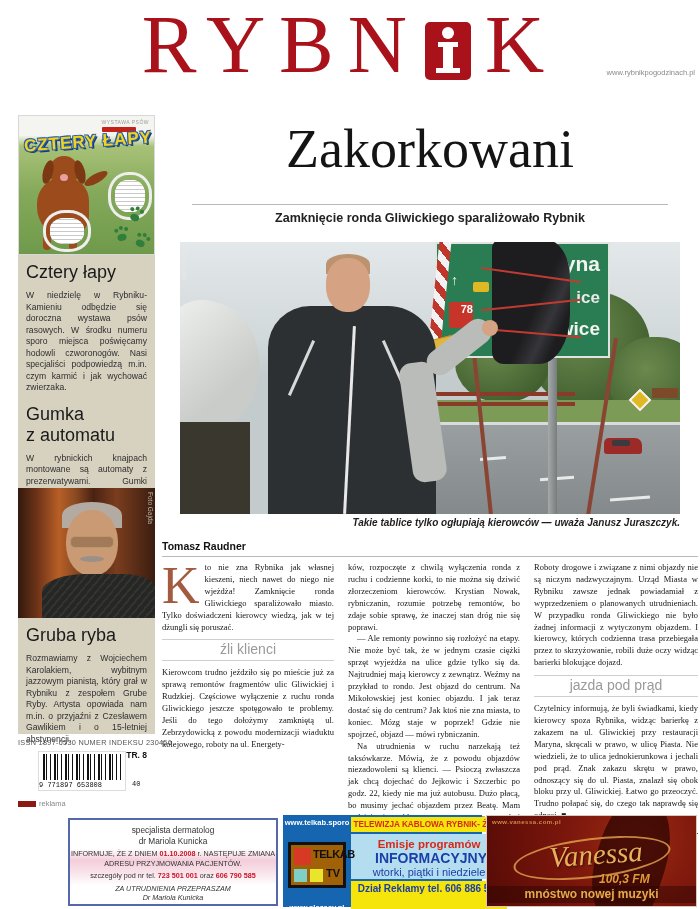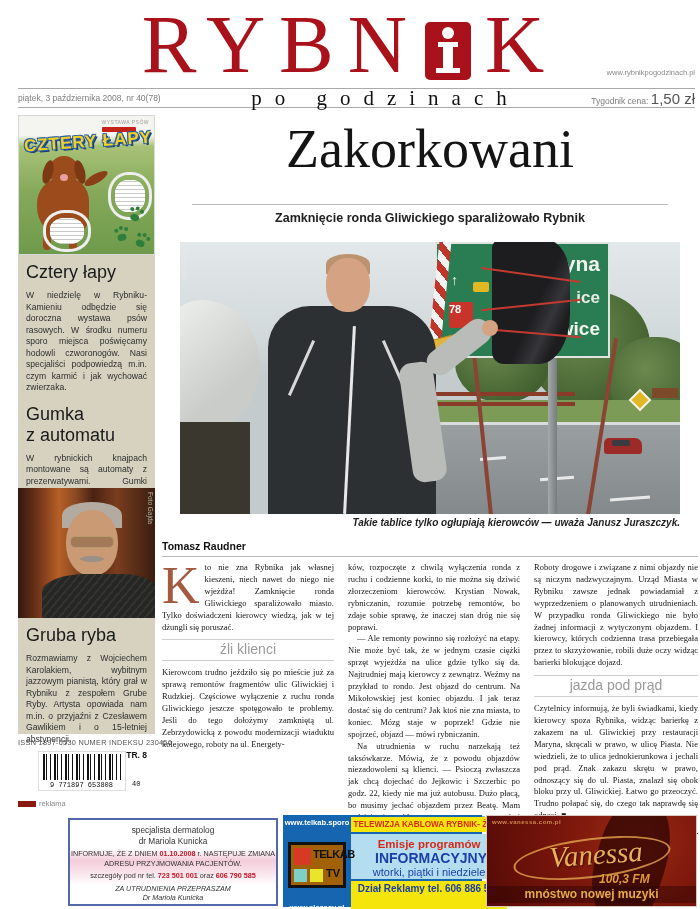--- a/index.html
+++ b/index.html
@@ -71,21 +71,21 @@
   #sb-moustache { position:absolute; top:68px; left:62px; width:24px; height:6px; border-radius:50%; background:#9a9088; }
   #sb-sweater { position:absolute; bottom:0; left:24px; width:113px; height:44px; border-radius:40% 30% 0 0; background:#262624;
     background-image:repeating-linear-gradient(130deg,#262624 0 4px,#33332f 4px 6px); }
   .vcredit { font-size:6.5px; color:#b9b2a6; writing-mode:vertical-rl; }
   #sb-credit { position:absolute; top:4px; right:1px; }
 
   #issn { top:738px; left:18px; font-size:7.3px; color:#555; letter-spacing:.3px; }
   #barcode { top:751px; left:38px; width:88px; height:40px; background:#fff; border:1px solid #ddd; }
   #bars { position:absolute; top:2px; left:4px; right:4px; height:26px;
     background:repeating-linear-gradient(90deg,#111 0 2px,#fff 2px 3px,#111 3px 4px,#fff 4px 7px,#111 7px 8px,#fff 8px 11px); }
-  #bar-digits { position:absolute; bottom:1px; left:0; right:12px; text-align:right; font-family:"Liberation Mono", monospace; font-size:7px; color:#111; }
+  #bar-digits { position:absolute; bottom:1px; left:0; right:0; text-align:left; font-family:"Liberation Mono", monospace; font-size:7px; color:#111; }
   #bar-suffix { top:780px; left:132px; font-family:"Liberation Mono", monospace; font-size:7px; color:#111; }
   #reklama { top:799px; left:18px; display:flex; align-items:center; gap:3px; }
   #reklama .swatch { width:18px; height:6px; background:#8a1a12; }
   #reklama .lbl { font-size:7.5px; color:#8a8a8a; }
 
   
   #headline { top:120px; left:162px; width:536px; text-align:center; font-family:"Liberation Serif", serif; font-size:54px; line-height:58px; color:#141414; }
   #head-rule { top:204px; left:192px; width:476px; }
   #subhead { top:211px; left:162px; width:536px; text-align:center; font-size:12.5px; font-weight:bold; color:#222; }
 
@@ -119,21 +119,21 @@
   #gsign .l2 { position:absolute; top:44px; right:8px; font-size:17px; font-weight:bold; color:#e8ebe8; }
   #gsign .l3 { position:absolute; top:74px; right:8px; font-size:19px; font-weight:bold; color:#f2f4f0; }
   #foil { position:absolute; top:-4px; left:55px; width:78px; height:124px; background:#1d1d1f; border-radius:8px 30% 40% 12px;
     background-image:linear-gradient(115deg,#1d1d1f 55%,#35353a 70%,#1d1d1f 82%); }
   .cord { position:absolute; height:1.5px; background:#c23a30; width:100px; left:44px; }
   #cord1 { top:30px; transform:rotate(8deg); }
   #cord2 { top:60px; transform:rotate(-6deg); }
   #cord3 { top:88px; transform:rotate(5deg); }
   #stripe-tape { position:absolute; top:-6px; left:-4px; width:12px; height:130px; transform:rotate(6deg);
     background:repeating-linear-gradient(45deg,#c0362a 0 7px,#f2f2f2 7px 14px); }
-  #rn78 { position:absolute; top:58px; left:12px; width:24px; height:26px; background:#c6342a; color:#fff; font-size:11px; font-weight:bold; text-align:left; line-height:15px; border-radius:2px; }
+  #rn78 { position:absolute; top:58px; left:12px; width:24px; height:26px; background:#c6342a; color:#fff; font-size:11px; font-weight:bold; text-align:right; line-height:15px; border-radius:2px; }
   #arrow-up { position:absolute; top:28px; left:14px; color:#f2f4f0; font-size:14px; font-weight:bold; }
   #ybox { position:absolute; top:38px; left:36px; width:16px; height:10px; background:#e0b823; border-radius:2px; }
   #detour { position:absolute; top:98px; left:218px; width:70px; height:24px; background:#e2b43c; transform:rotate(-14deg);
     color:#493a0e; font-size:9px; font-weight:bold; text-align:center; line-height:24px; border:1px solid #b58a20; }
   #man-head { position:absolute; top:16px; left:146px; width:44px; height:54px; border-radius:46%; background:#d5a283; }
   #man-hair { position:absolute; top:12px; left:146px; width:44px; height:20px; border-radius:50% 50% 0 0; background:#bc9370; }
   #man-jacket { position:absolute; top:64px; left:88px; width:168px; height:210px; border-radius:42px 48px 0 0; background:#2d3033; }
   #man-zip { position:absolute; top:84px; left:168px; width:3px; height:188px; background:#e8e8e8; transform:rotate(3deg); }
   #man-stripeL { position:absolute; top:96px; left:120px; width:3px; height:60px; background:#d8d8d8; transform:rotate(24deg); }
   #man-stripeR { position:absolute; top:96px; left:214px; width:3px; height:60px; background:#d8d8d8; transform:rotate(-24deg); }
@@ -204,28 +204,20 @@
     <span id="mast-logo">
       <span class="head"></span>
       <span class="cap"></span>
       <span class="stem"></span>
       <span class="base"></span>
     </span>
     <span class="mast-txt">K</span>
   </div>
   <div class="abs" id="site-url">www.rybnikpogodzinach.pl</div>
 
-  <div class="abs" id="datebar">
-    <span id="date-text">piątek, 3 października 2008, nr 40(78)</span>
-    <span id="subtitle">po godzinach</span>
-    <span id="pricebox">
-      <span>Tygodnik cena:</span>
-      <span class="price">1,50 zł</span>
-    </span>
-  </div>
 
   <div class="abs" id="poster">
     <span id="poster-kicker">WYSTAWA PSÓW</span>
     <span id="poster-redmark"></span>
     <div id="poster-title">CZTERY ŁAPY</div>
     <div class="dog-part" id="dog-body"></div>
     <div class="dog-part" id="dog-head"></div>
     <div id="dog-ear1" class="abs"></div>
     <div id="dog-ear2" class="abs"></div>
     <div id="dog-mouth" class="abs"></div>

